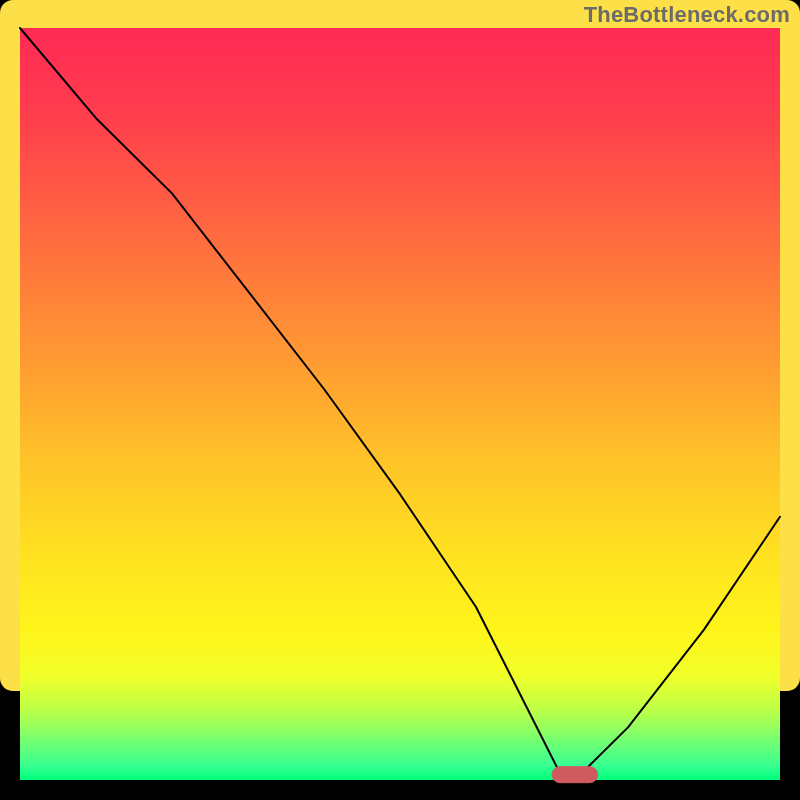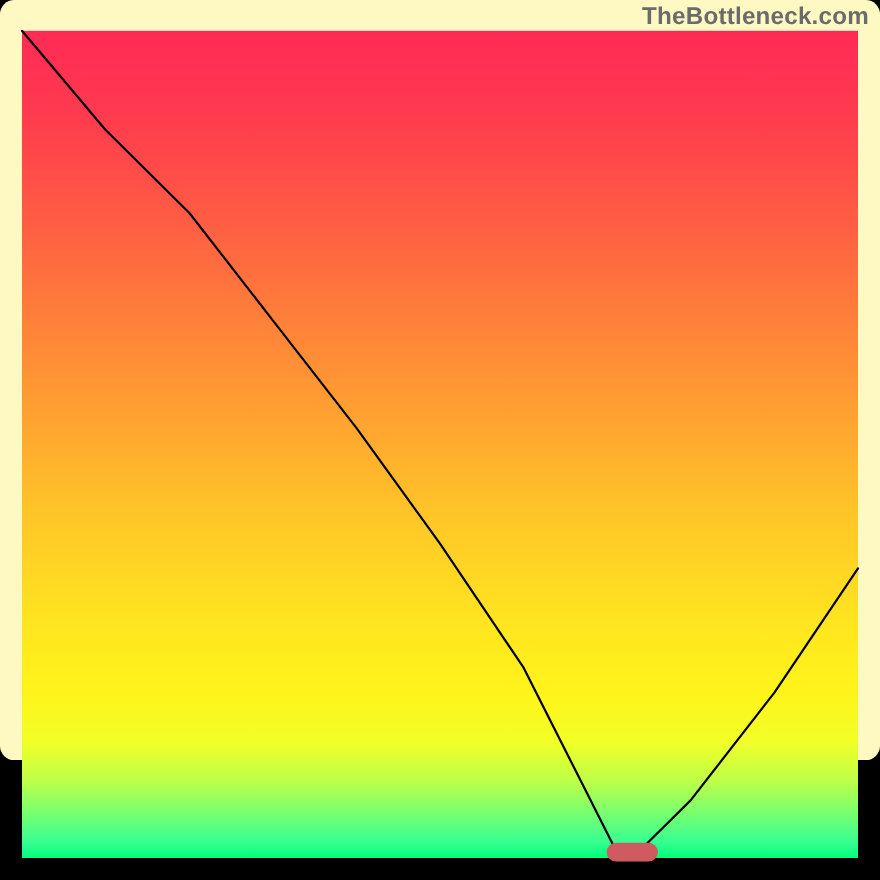--- a/index.html
+++ b/index.html
@@ -7,21 +7,21 @@
     padding: 0;
     width: 800px;
     height: 800px;
     background: #000;
     overflow: hidden;
   }
   .frame {
     position: relative;
     width: 800px;
     height: 691px;
-    background: #fef9c3;
+    background: #fde047;
     border-radius: 13px;
   }
   .attribution {
     position: absolute;
     top: 2px;
     right: 10px;
     font-family: Arial, Helvetica, sans-serif;
     font-size: 22px;
     font-weight: 600;
     color: #6b6b6b;

